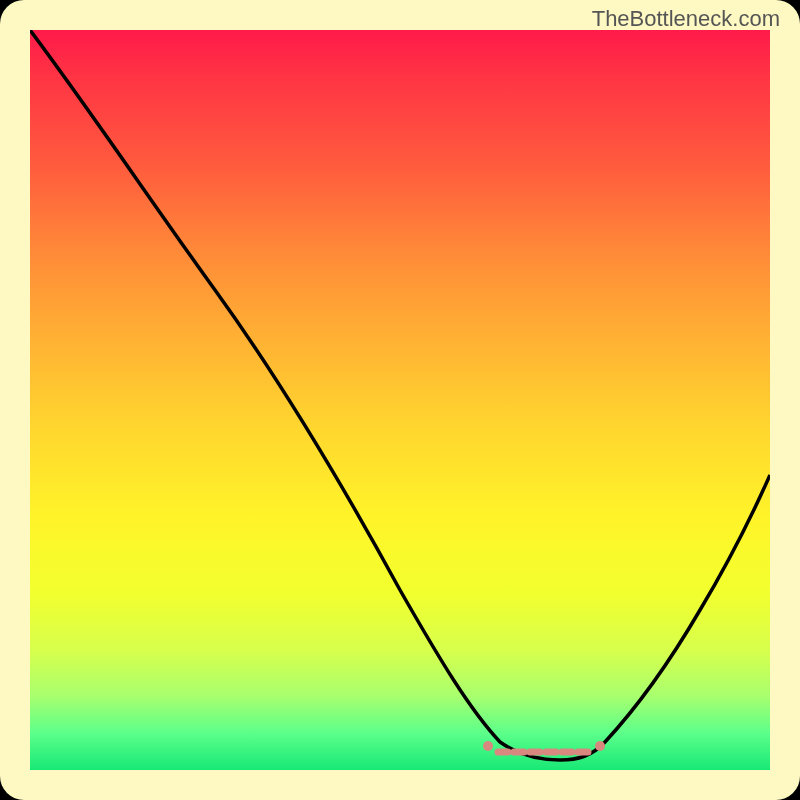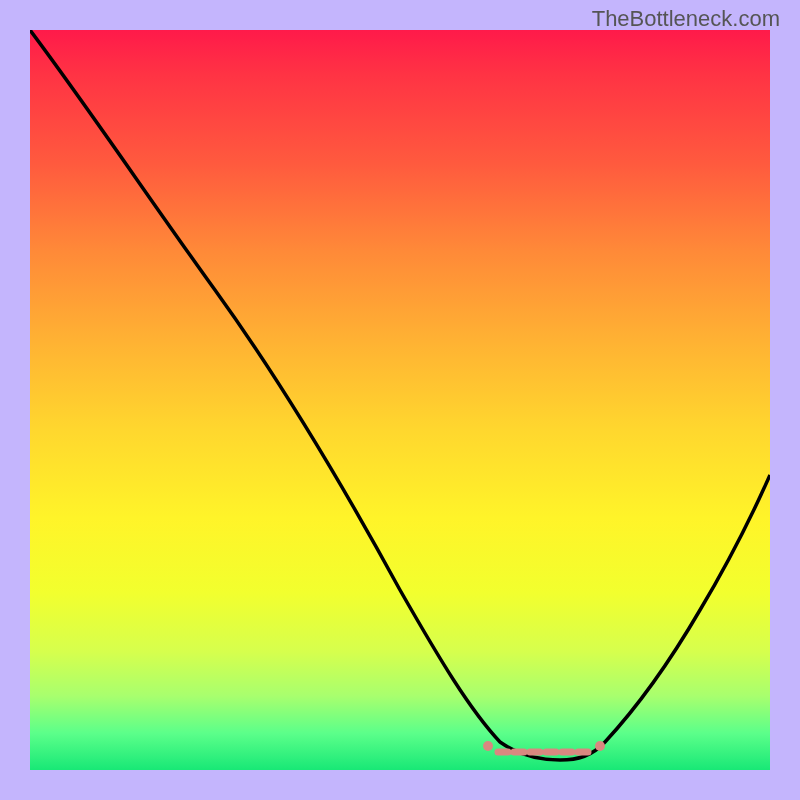--- a/index.html
+++ b/index.html
@@ -8,21 +8,22 @@
     background: #000;
     width: 800px;
     height: 800px;
     overflow: hidden;
     font-family: Arial, sans-serif;
   }
   .container {
     width: 800px;
     height: 800px;
     position: relative;
-    background: #c4b5fd;
+    background: #fef9c3;
+    border-radius: 24px;
   }
   .watermark {
     position: absolute;
     top: 6px;
     right: 20px;
     color: #555;
     font-size: 22px;
     font-weight: 500;
     z-index: 10;
   }

